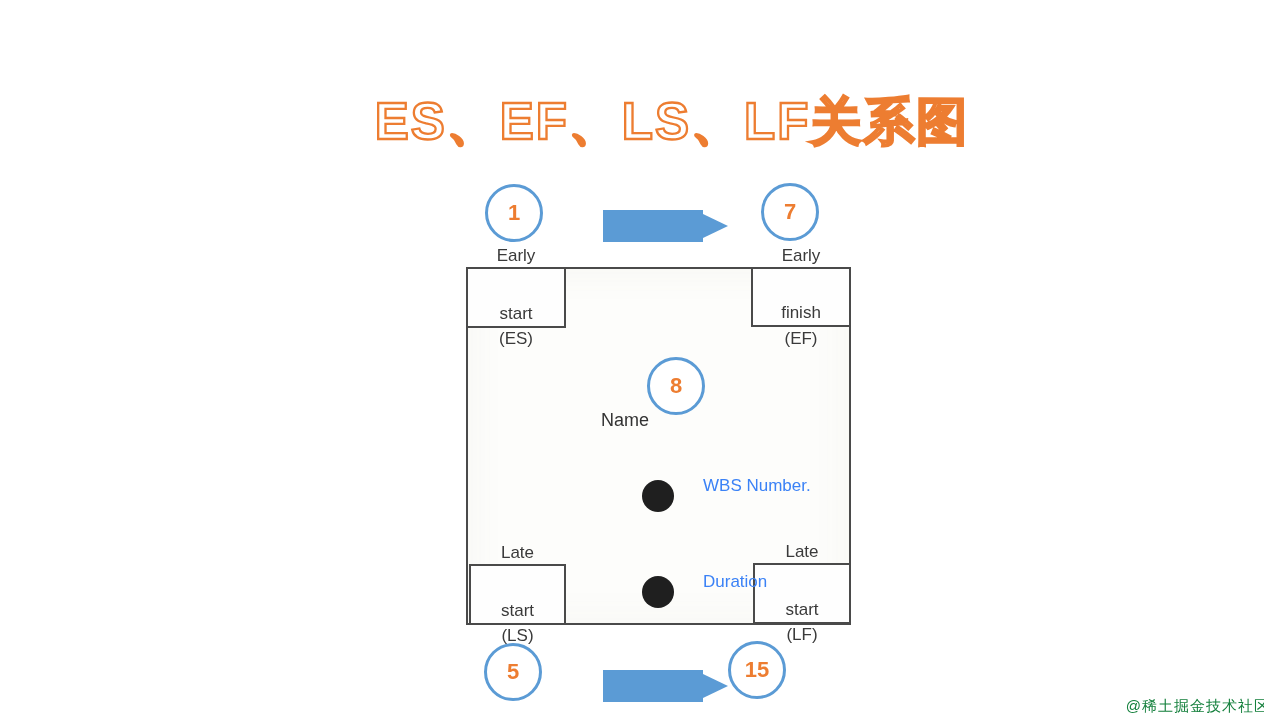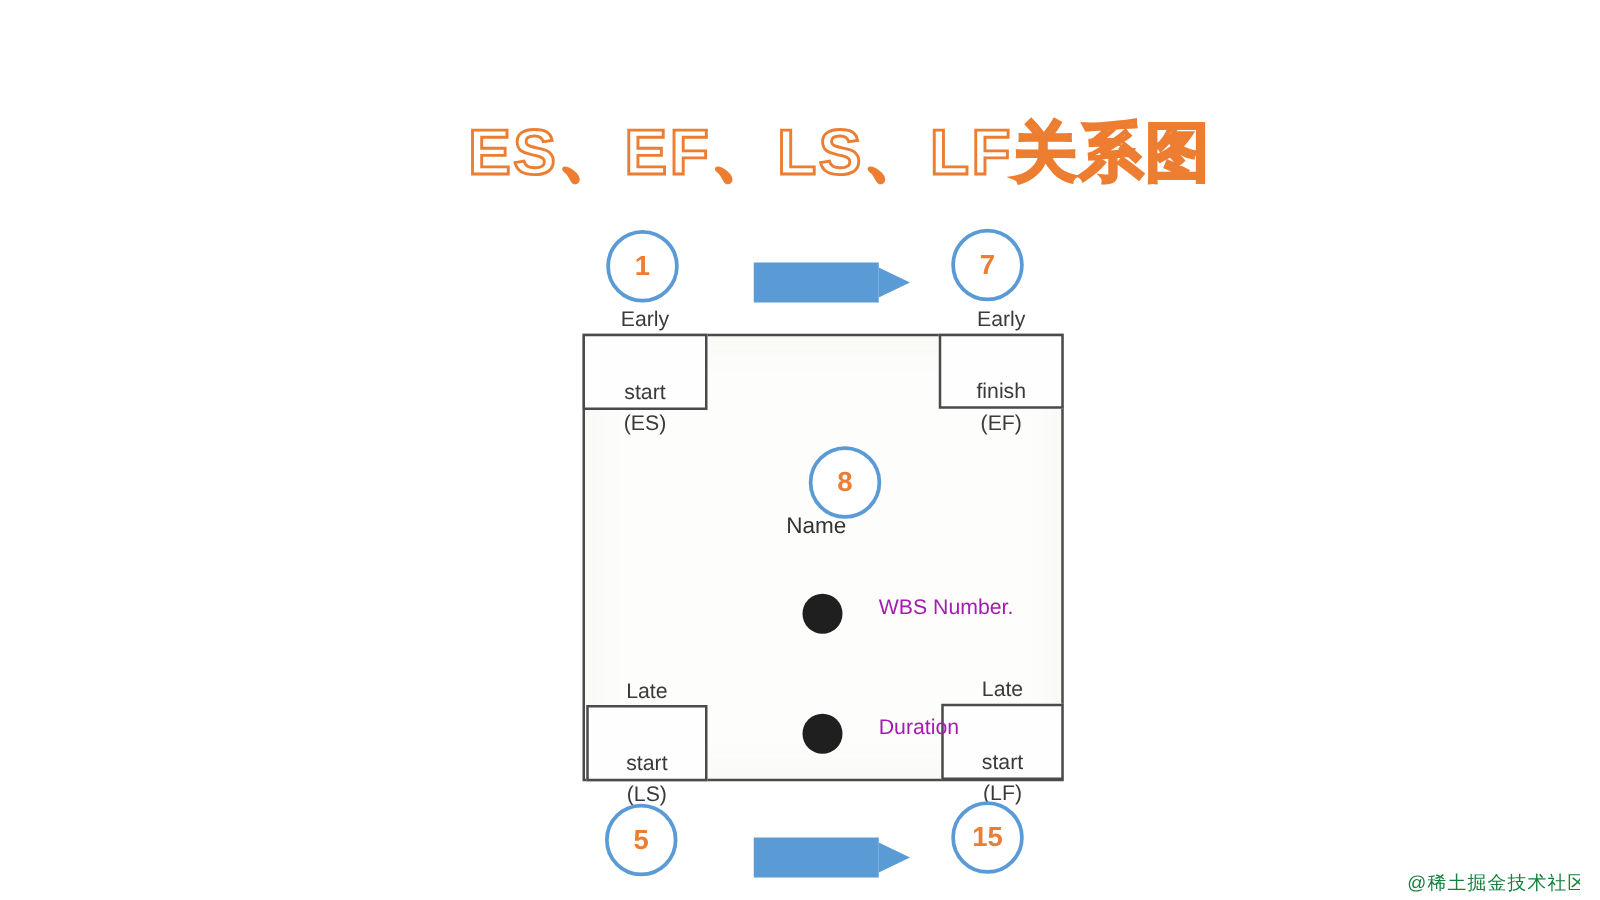--- a/index.html
+++ b/index.html
@@ -40,21 +40,21 @@
     align-items: center;
     justify-content: center;
     font-size: 22px;
     font-weight: bold;
     color: #ED7D31;
   }
   .c-top-left     { left: 453px; top: 152px; }
   .c-top-right    { left: 729px; top: 151px; }
   .c-center       { left: 615px; top: 325px; }
   .c-bottom-left  { left: 452px; top: 611px; }
-  .c-bottom-right { left: 729px; top: 609px; }
+  .c-bottom-right { left: 696px; top: 609px; }
 
   
   .arrow {
     position: absolute;
     width: 100px;
     height: 7px;
     background: #5B9BD5;
   }
   .arrow::after {
     content: "";
@@ -102,33 +102,32 @@
   .cb-bl { left: 437px; top: 532px; width: 97px;  height: 61px; }
   .cb-br { left: 721px; top: 531px; width: 98px;  height: 61px; }
 
   
   .name-label {
     position: absolute;
     left: 553px;
     top: 362px;
     font-size: 18px;
     color: #333333;
-    margin-left: 28px;
   }
   .bullet-list {
     position: absolute;
     left: 578px;
     top: 396px;
   }
   .bullet-row {
     display: flex;
-    align-items: center;
+    align-items: flex-end;
     margin-bottom: 12px;
     font-size: 17px;
-    color: #a21caf;
+    color: #3b82f6;
   }
   .dot {
     width: 6px;
     height: 7px;
     border-radius: 50%;
     background: #1f1f1f;
     margin: 9px 13px 0 0;
     flex: 0 0 auto;
   }
 

